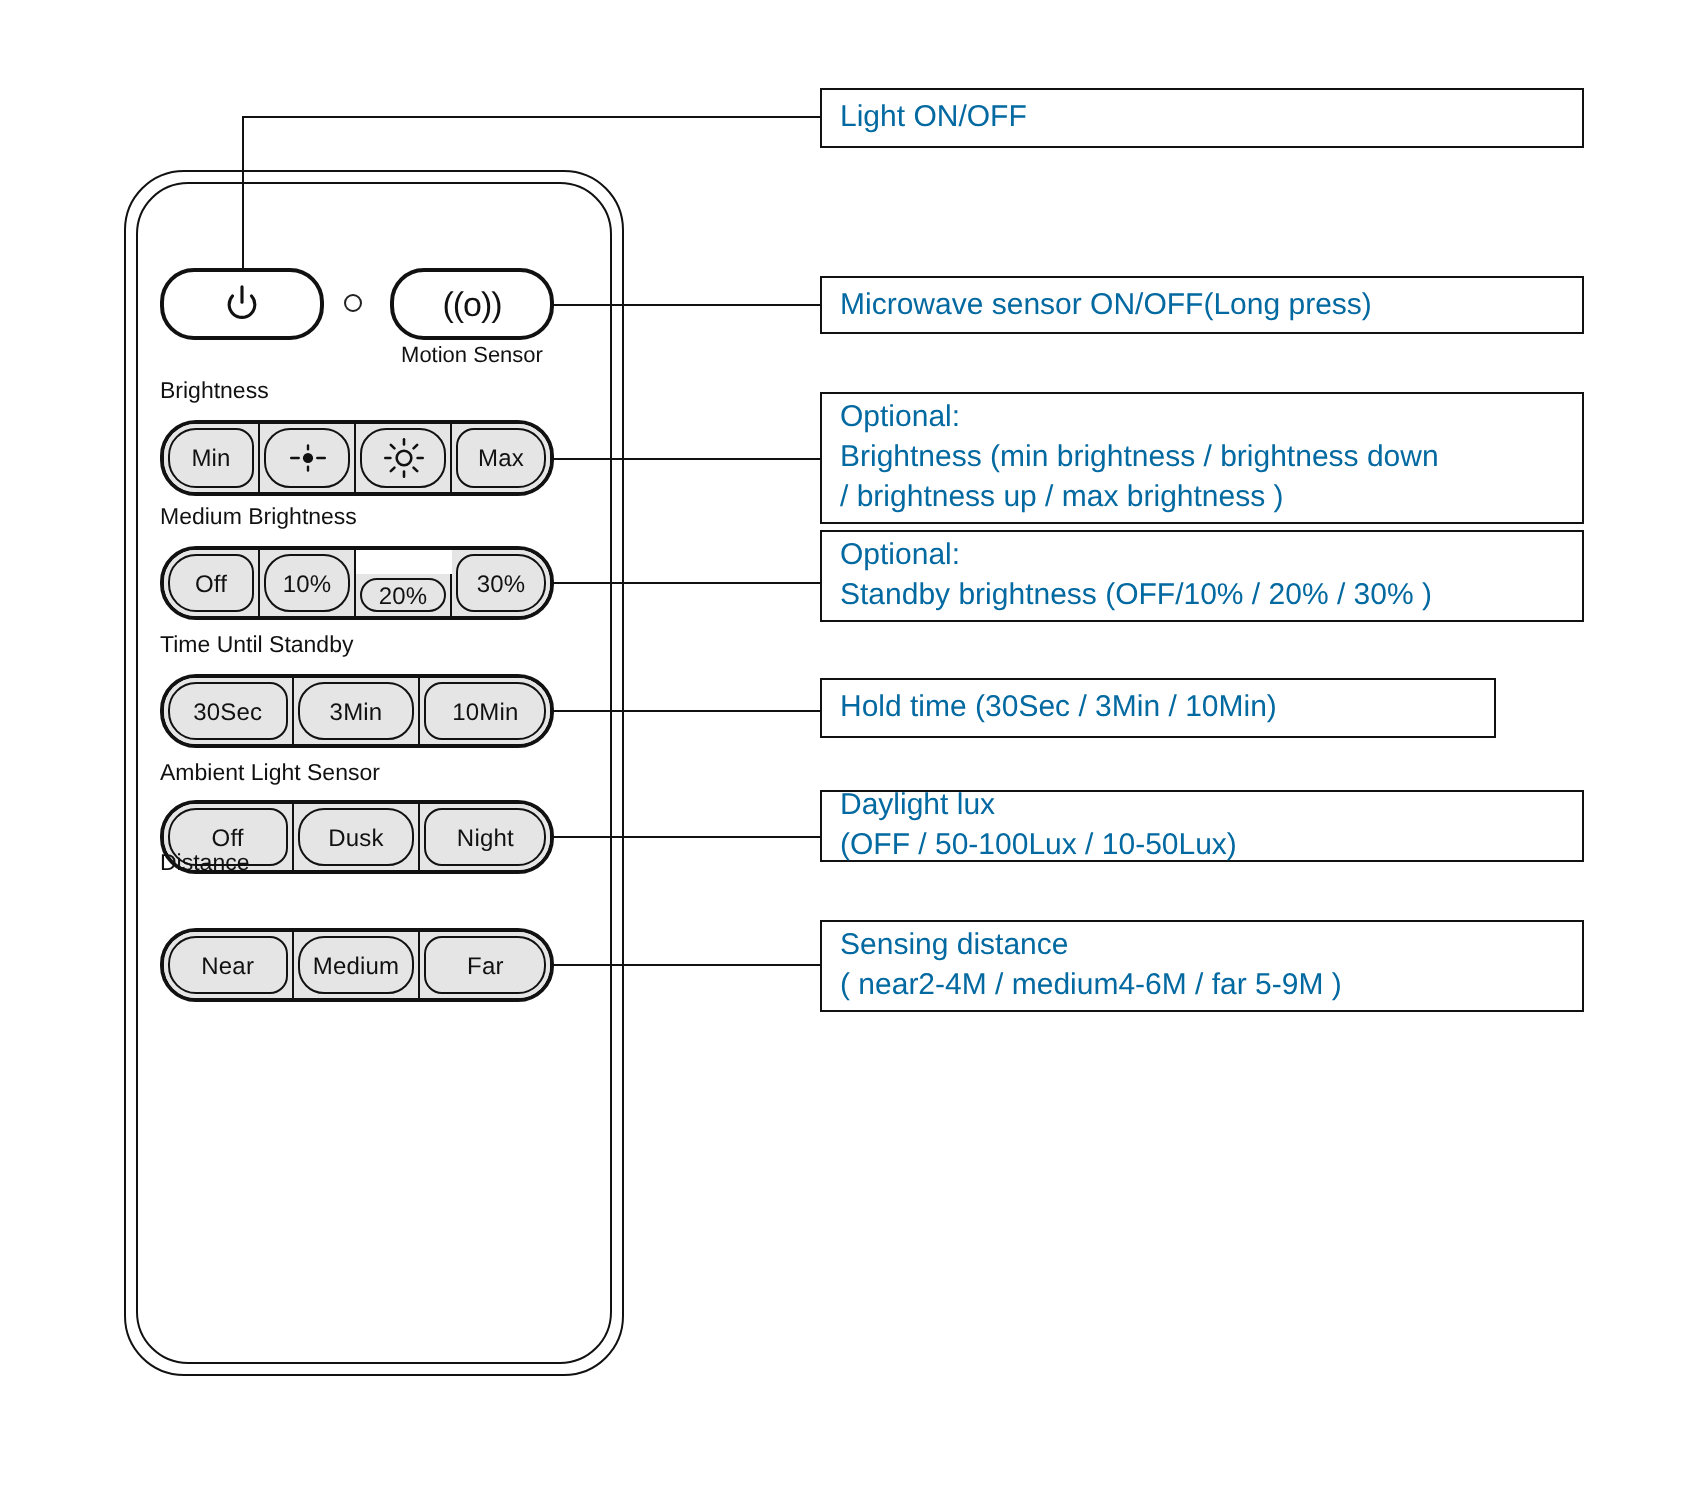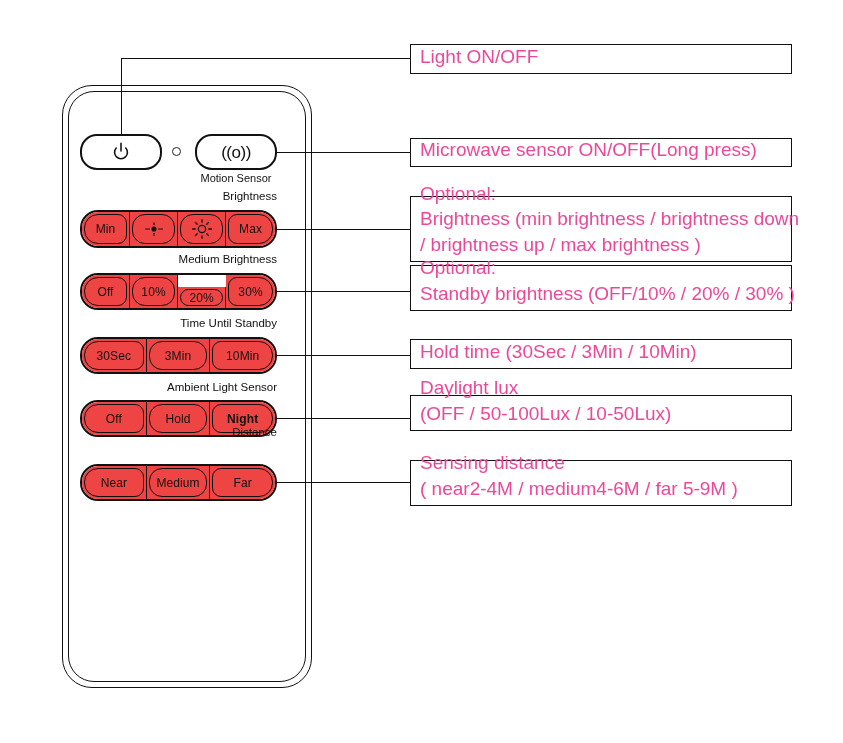--- a/index.html
+++ b/index.html
@@ -55,21 +55,21 @@
     box-sizing: border-box;
     overflow: hidden;
   }
   .btn {
     position: relative;
     display: flex;
     align-items: center;
     justify-content: center;
     box-sizing: border-box;
     border-right: 1.4px solid #111;
-    background: #ef4444;
+    background: #e5e5e5;
     font-size: 12px;
     color: #111;
     letter-spacing: 0.1px;
     white-space: nowrap;
   }
   .btn:last-child { border-right: none; }
 
   
   .btn::before {
     content: "";
@@ -128,47 +128,47 @@
     top: 172px;
     width: 116px;
     text-align: center;
     font-size: 11px;
     color: #111;
   }
 
   
   .section-caption {
     position: absolute;
-    text-align: right;
+    text-align: left;
     font-size: 11.5px;
     color: #111;
     white-space: nowrap;
   }
 
   
   .leader {
     position: absolute;
     background: #111;
   }
   .leader.h { height: 1.1px; }
   .leader.v { width: 1.1px; }
 
   
   .note {
     position: absolute;
     border: 1.4px solid #111;
     background: #fff;
     box-sizing: border-box;
     padding: 4px 8px 4px 9px;
-    font-size: 19px;
+    font-size: 15px;
     line-height: 1.33;
-    color: #ec4899;
+    color: #0369a1;
     display: flex;
     flex-direction: column;
-    justify-content: flex-end;
+    justify-content: center;
   }
   .note .line { white-space: nowrap; }
 
   
   .icon-svg { display: block; }
 </style>
 </head>
 <body>
 
 <div id="page">
@@ -267,23 +267,23 @@
   </div>
 
   <div class="section-caption" style="left:80px; top:381px; width:197px;">Ambient Light Sensor</div>
 
   <div class="btn-row" id="row-ambient" style="left:80px; top:400px; width:197px; height:37px;">
 
     <div class="btn first" style="width:66px;">
       <span class="btn-label">Off</span>
     </div>
     <div class="btn" style="width:65px;">
-      <span class="btn-label">Hold</span>
-    </div>
-    <div class="btn last" style="width:66px;font-weight:bold;">
+      <span class="btn-label">Dusk</span>
+    </div>
+    <div class="btn last" style="width:66px;">
       <span class="btn-label">Night</span>
     </div>
   </div>
 
   <div class="section-caption" style="left:80px; top:426px; width:197px;">Distance</div>
 
   <div class="btn-row" id="row-distance" style="left:80px; top:464px; width:197px; height:37px;">
 
     <div class="btn first" style="width:66px;">
       <span class="btn-label">Near</span>
@@ -323,21 +323,21 @@
     <span class="line">Optional:</span>
     <span class="line">Brightness (min brightness / brightness down</span>
     <span class="line">/ brightness up / max brightness )</span>
   </div>
 
   <div class="note" style="left:410px; top:265px; width:382px; height:46px;">
     <span class="line">Optional:</span>
     <span class="line">Standby brightness (OFF/10% / 20% / 30% )</span>
   </div>
 
-  <div class="note" style="left:410px; top:339px; width:382px; height:30px;">
+  <div class="note" style="left:410px; top:339px; width:338px; height:30px;">
     <span class="line">Hold time (30Sec / 3Min / 10Min)</span>
   </div>
 
   <div class="note" style="left:410px; top:395px; width:382px; height:36px;">
     <span class="line">Daylight lux</span>
     <span class="line">(OFF / 50-100Lux / 10-50Lux)</span>
   </div>
 
   <div class="note" style="left:410px; top:460px; width:382px; height:46px;">
     <span class="line">Sensing distance</span>

